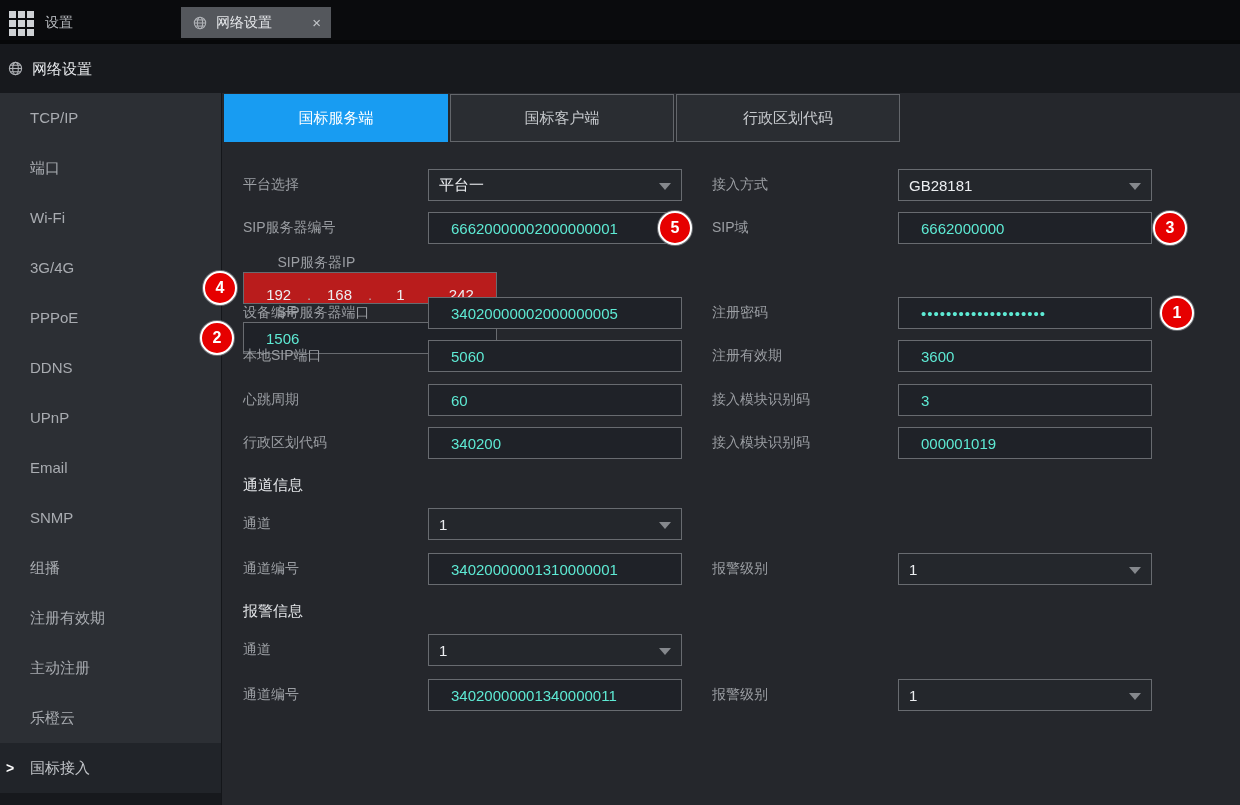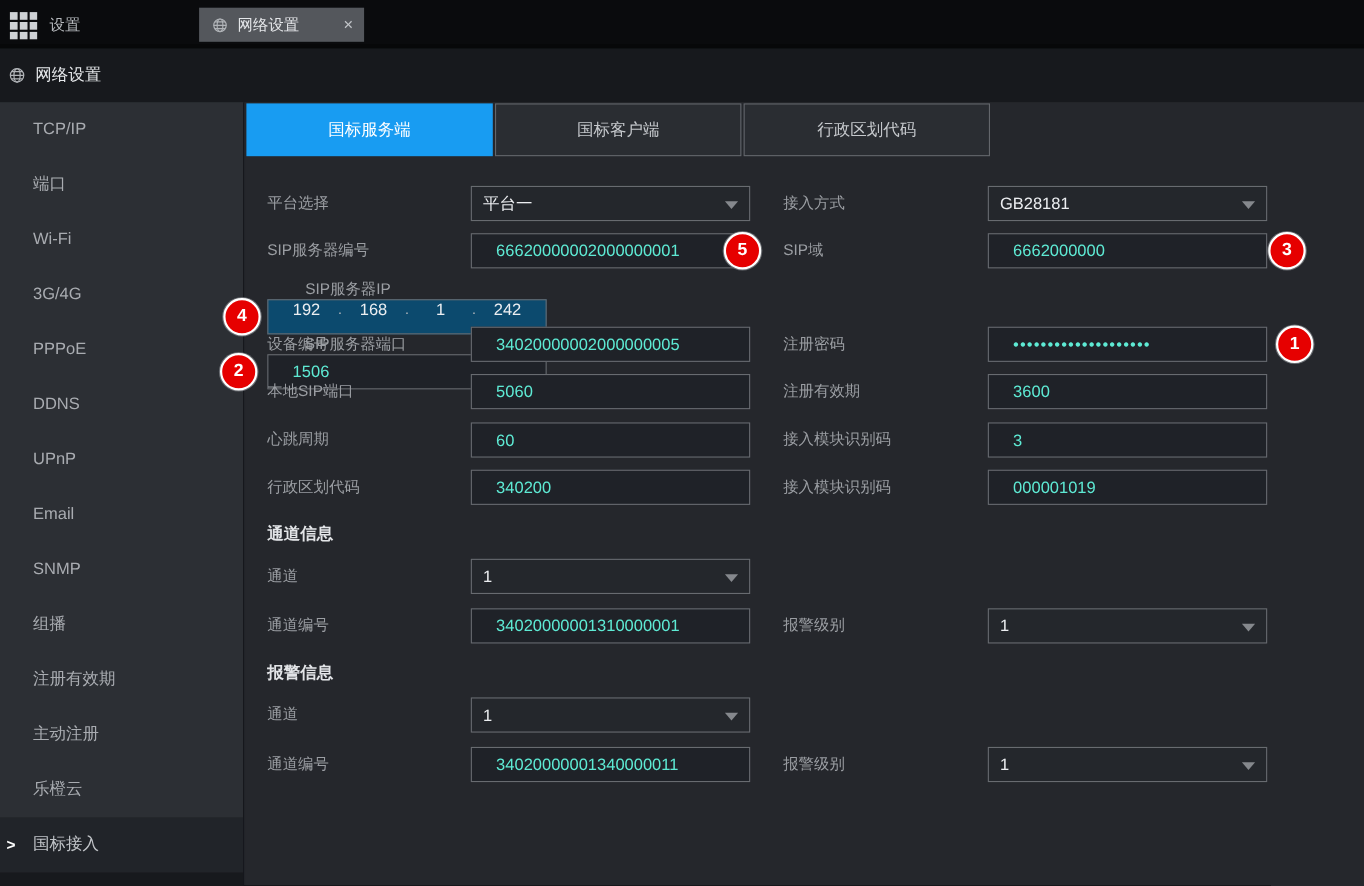--- a/index.html
+++ b/index.html
@@ -36,24 +36,24 @@
   
   .row{position:absolute;left:20px;height:32px;display:flex;align-items:center;}
   .lbl{width:185px;color:#9b9ea3;font-size:14px;}
   .lbl2{width:186px;color:#9b9ea3;font-size:14px;}
   .gap{width:30px;}
   .fld{width:254px;height:32px;position:relative;box-sizing:border-box;}
   .input{width:254px;height:32px;background:#1f2228;border:1px solid #686b70;color:#5eead4;font-size:15px;padding:0 22px;box-sizing:border-box;font-family:inherit;outline:none;}
   .pwd{letter-spacing:1px;}
   .select{width:254px;height:32px;background:#24272c;border:1px solid #686b70;box-sizing:border-box;display:flex;align-items:center;padding:0 10px;color:#eceef1;font-size:15px;cursor:pointer;position:relative;}
   .caret{position:absolute;right:10px;top:13px;width:0;height:0;border-left:6px solid transparent;border-right:6px solid transparent;border-top:7px solid #85888d;}
-  .ipfield{width:254px;height:32px;background:#0c4a6e;border:1px solid #686b70;box-sizing:border-box;display:flex;align-items:flex-start;padding:0 6px;color:#eceef1;font-size:15px;}
+  .ipfield{width:254px;height:32px;background:#b91c1c;border:1px solid #686b70;box-sizing:border-box;display:flex;align-items:flex-end;padding:0 6px;color:#eceef1;font-size:15px;}
   .ipfield .oct{flex:1;text-align:center;}
   .ipfield .dot{color:#b6b9bd;font-size:13px;}
-  .section-hdr{position:absolute;left:20px;color:#e2e4e7;font-size:15px;font-weight:bold;}
+  .section-hdr{position:absolute;left:20px;color:#e2e4e7;font-size:15px;font-weight:normal;}
 
   .badge{position:absolute;top:50%;transform:translateY(-50%);width:30px;height:30px;border-radius:50%;background:#e60000;border:2px solid #ffffff;box-shadow:0 0 0 1px #6a6d72;color:#ffffff;font-size:16px;font-weight:bold;display:flex;align-items:center;justify-content:center;z-index:6;}
   .b5{right:-10px;} .b3{right:-35px;} .b1{right:-42px;} .b4{left:-40px;} .b2{left:-43px;}
 
   .r1{top:76px;} .r2{top:119px;} .r3{top:161px;flex-direction:column;} .r4{top:204px;} .r5{top:247px;}
   .r6{top:291px;} .r7{top:334px;} .r8{top:415px;} .r9{top:460px;} .r10{top:541px;} .r11{top:586px;}
   .sh1{top:383px;} .sh2{top:509px;}
 </style>
 </head>
 <body>

